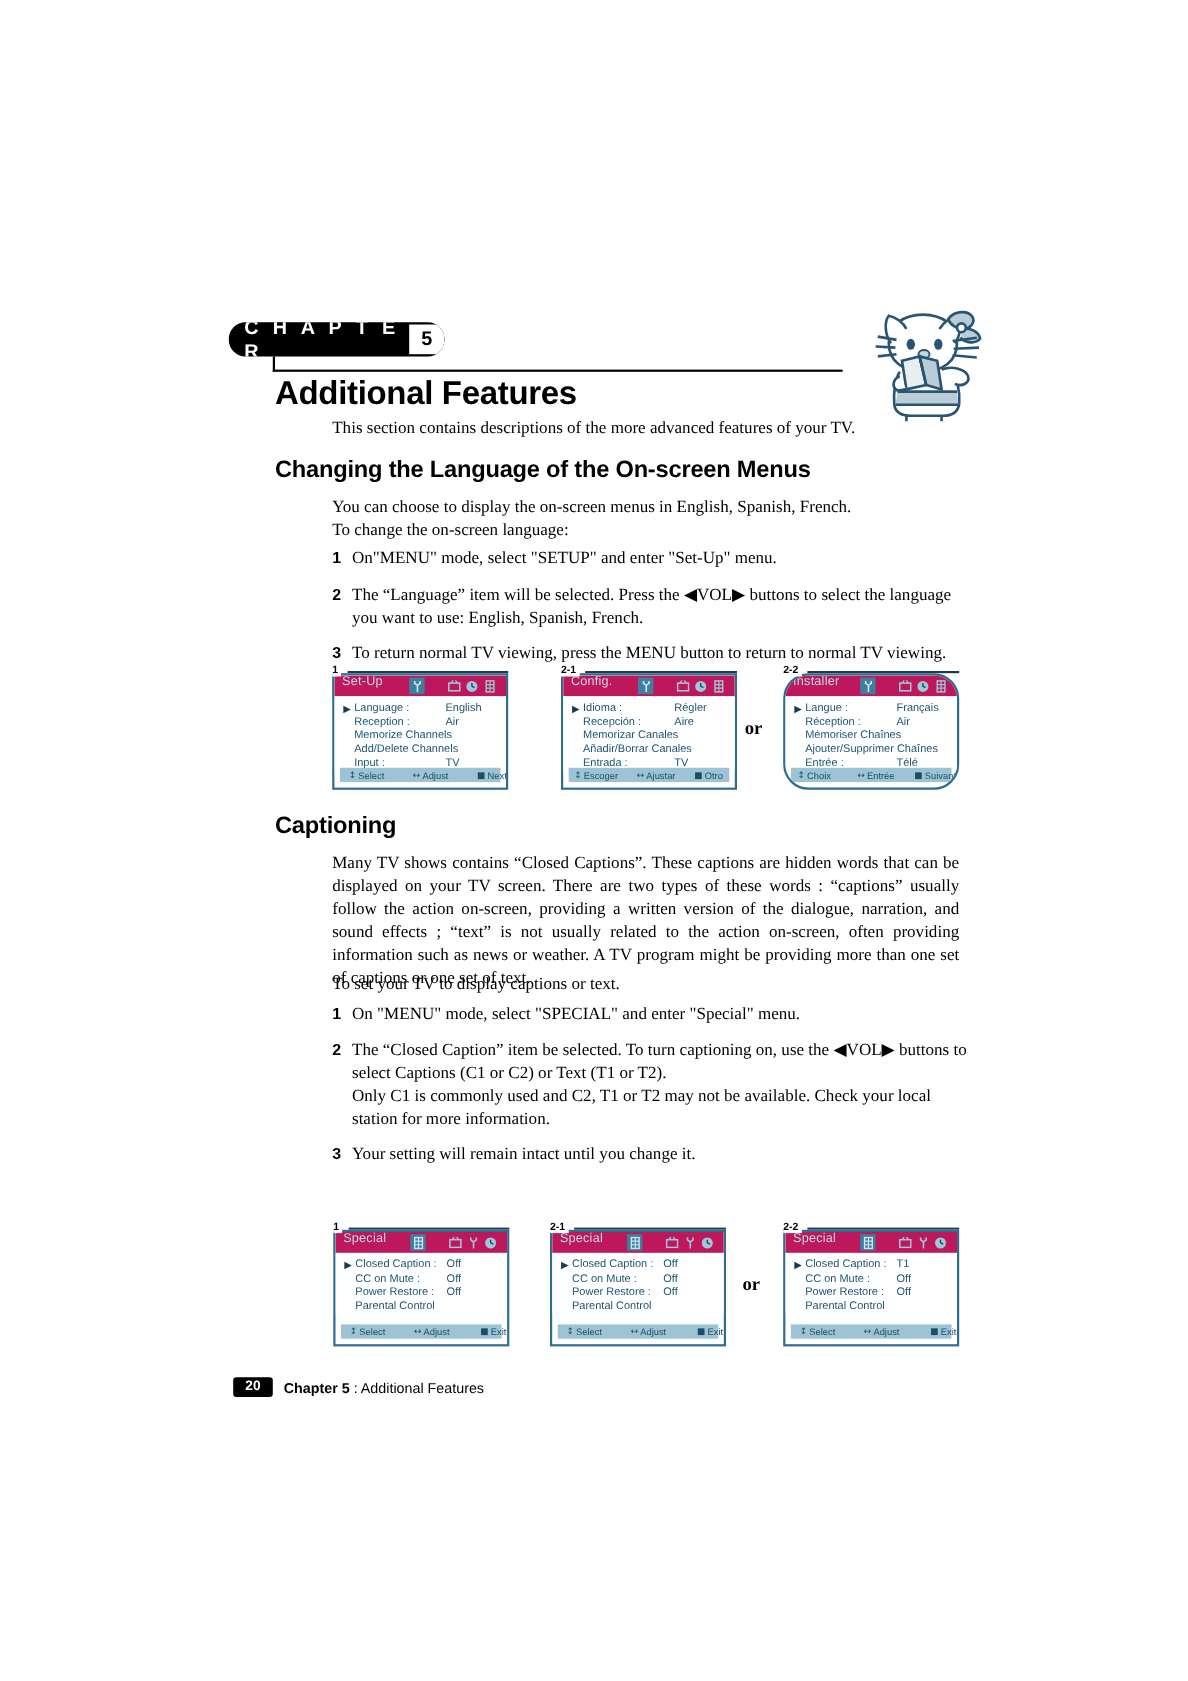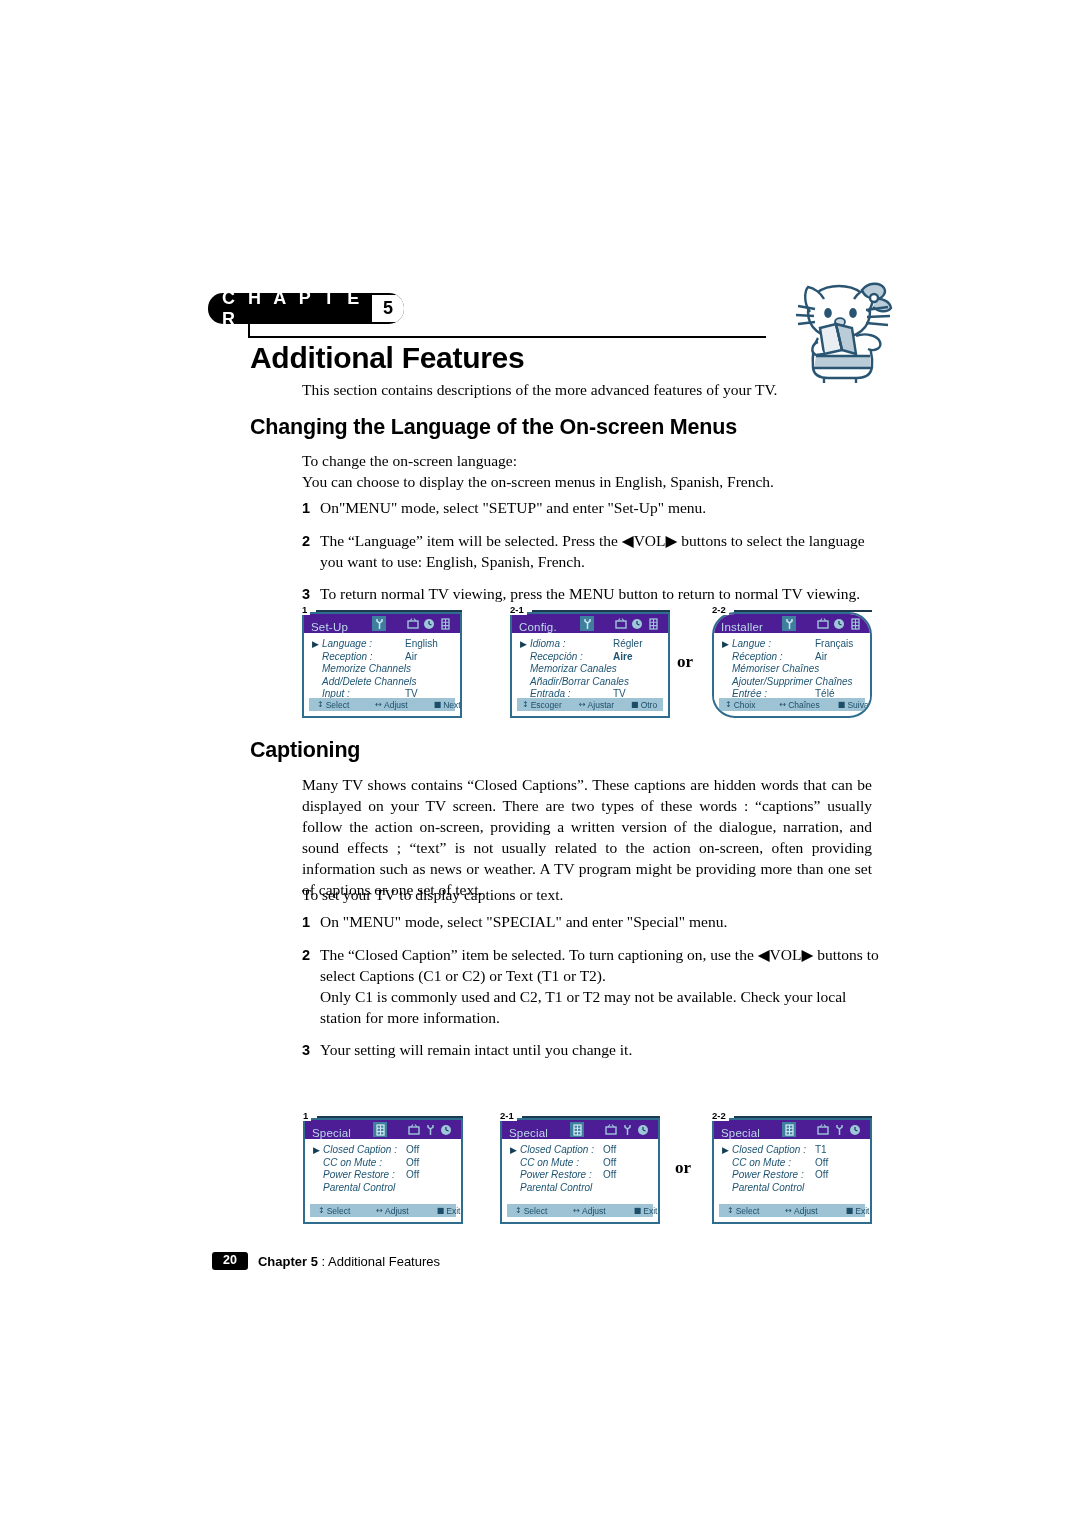--- a/index.html
+++ b/index.html
@@ -183,23 +183,23 @@
     position: absolute;
     top: 8px;
     border: 2px solid #2f6d8f;
     background: #ffffff;
     box-sizing: border-box;
     overflow: hidden;
   }
 
   .osd-header {
     height: 19px;
-    background: #4c1d95;
-    display: flex;
-    align-items: flex-end;
+    background: #be185d;
+    display: flex;
+    align-items: flex-start;
     position: relative;
   }
   .osd-title {
     color: #bcd9e8;
     font-family: "Liberation Sans", sans-serif;
     font-size: 11.5px;
     padding-left: 7px;
     letter-spacing: 0.2px;
     white-space: nowrap;
   }
@@ -238,21 +238,21 @@
     padding-left: 8px;
     white-space: nowrap;
   }
   .osd-cursor {
     width: 10px;
     flex: 0 0 10px;
     color: #123d55;
     font-size: 9px;
     line-height: 12.5px;
   }
-  .osd-label { flex: 0 0 auto; font-style: italic; }
+  .osd-label { flex: 0 0 auto; }
   .osd-val {
     position: absolute;
     font-family: "Liberation Sans", sans-serif;
     font-size: 10px;
     color: #1d5472;
   }
 
   .osd-footer {
     position: absolute;
     left: 5px;
@@ -358,22 +358,22 @@
 
         <path d="M34 102 L34 107 M66 102 L66 107"></path>
       </g>
     </svg>
   </div>
 
   <div class="intro">This section contains descriptions of the more advanced features of your TV.</div>
 
   <div class="h2 lang">Changing the Language of the On-screen Menus</div>
   <div class="para p-lang">
+    <div>You can choose to display the on-screen menus in English, Spanish, French.</div>
     <div>To change the on-screen language:</div>
-    <div>You can choose to display the on-screen menus in English, Spanish, French.</div>
   </div>
 
   <div class="steps s1">
     <div class="step">
       <span class="step-num">1</span>
       <span class="step-txt">On"MENU" mode, select "SETUP" and enter "Set-Up" menu.</span>
     </div>
     <div class="step">
       <span class="step-num">2</span>
       <span class="step-txt">The “Language” item will be selected. Press the ◀VOL▶ buttons to select the language you want to use: English, Spanish, French.</span>
@@ -509,21 +509,21 @@
             </div>
           <div class="osd-row">
               <span class="osd-cursor"></span>
               <span class="osd-label">Añadir/Borrar Canales</span>
             </div>
           <div class="osd-row">
               <span class="osd-cursor"></span>
               <span class="osd-label">Entrada :</span>
             </div>
           <span class="osd-val" style="left:101px;top:5px;">Régler</span>
-          <span class="osd-val" style="left:101px;top:17.5px;font-weight:bold;">Aire</span>
+          <span class="osd-val" style="left:101px;top:17.5px;">Aire</span>
           <span class="osd-val" style="left:101px;top:55px;">TV</span>
         </div>
         <div class="osd-footer">
           <span class="osd-fitem" style="margin-left:5px;">
               <span class="fglyph">↕</span>
               <span>Escoger</span>
             </span>
           <span class="osd-fitem" style="margin-left:17px;">
               <span class="fglyph">↔</span>
               <span>Ajustar</span>
@@ -596,21 +596,21 @@
           <span class="osd-val" style="left:101px;top:17.5px;">Air</span>
           <span class="osd-val" style="left:101px;top:55px;">Télé</span>
         </div>
         <div class="osd-footer">
           <span class="osd-fitem" style="margin-left:6px;">
               <span class="fglyph">↕</span>
               <span>Choix</span>
             </span>
           <span class="osd-fitem" style="margin-left:24px;">
               <span class="fglyph">↔</span>
-              <span>Chaînes</span>
+              <span>Entrée</span>
             </span>
           <span class="osd-fitem" style="margin-left:18px;">
               <span class="fglyph">■</span>
               <span>Suivant</span>
             </span>
         </div>
       </div>
     </div>
   </div>
 

